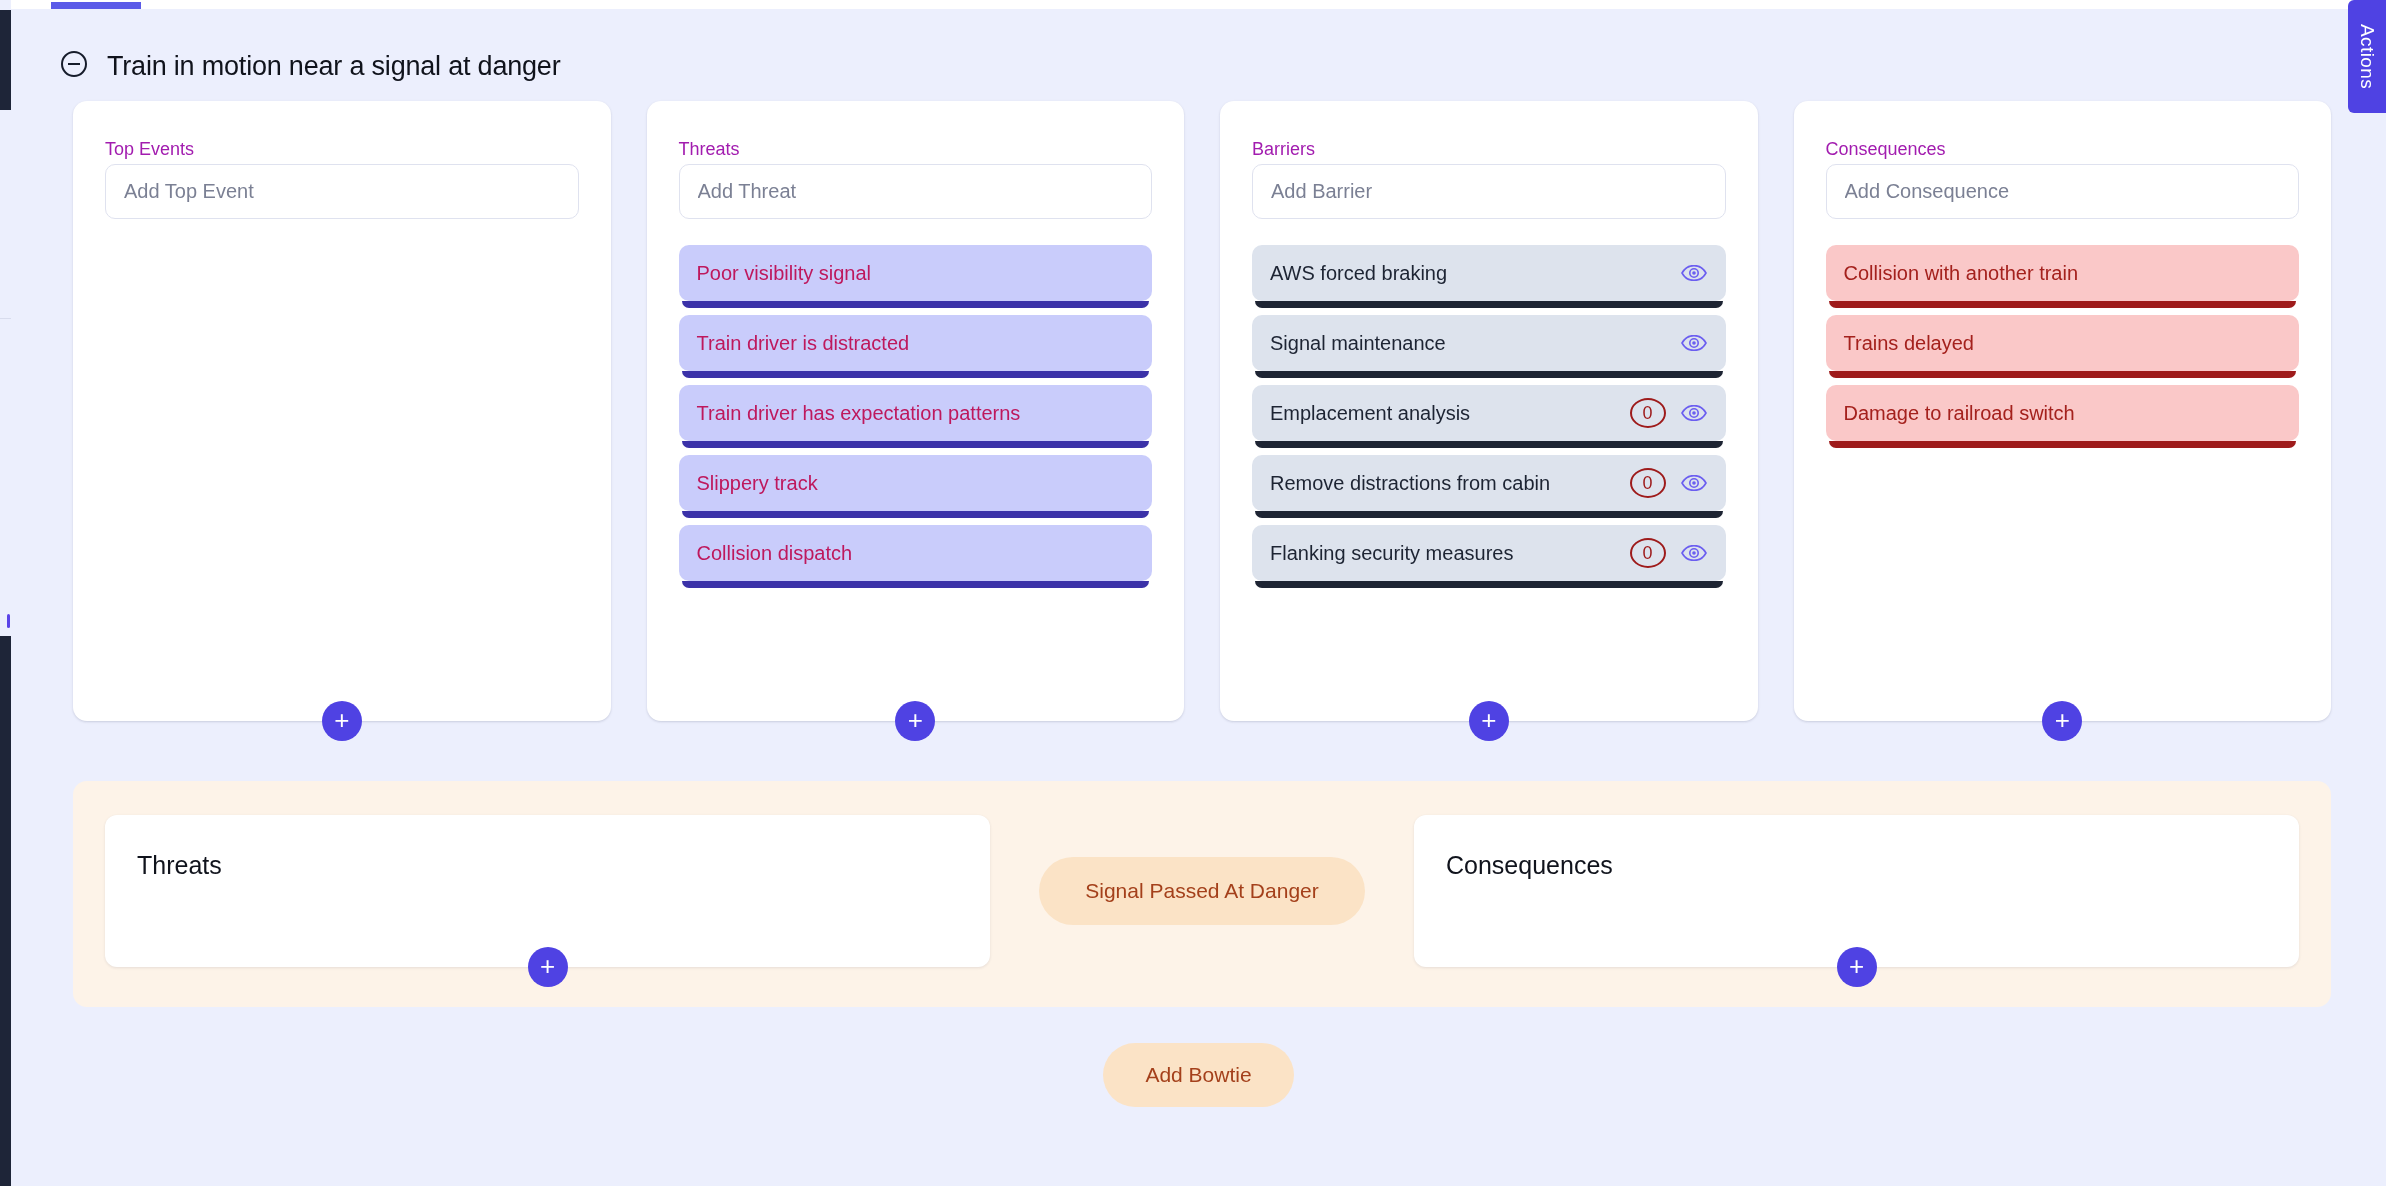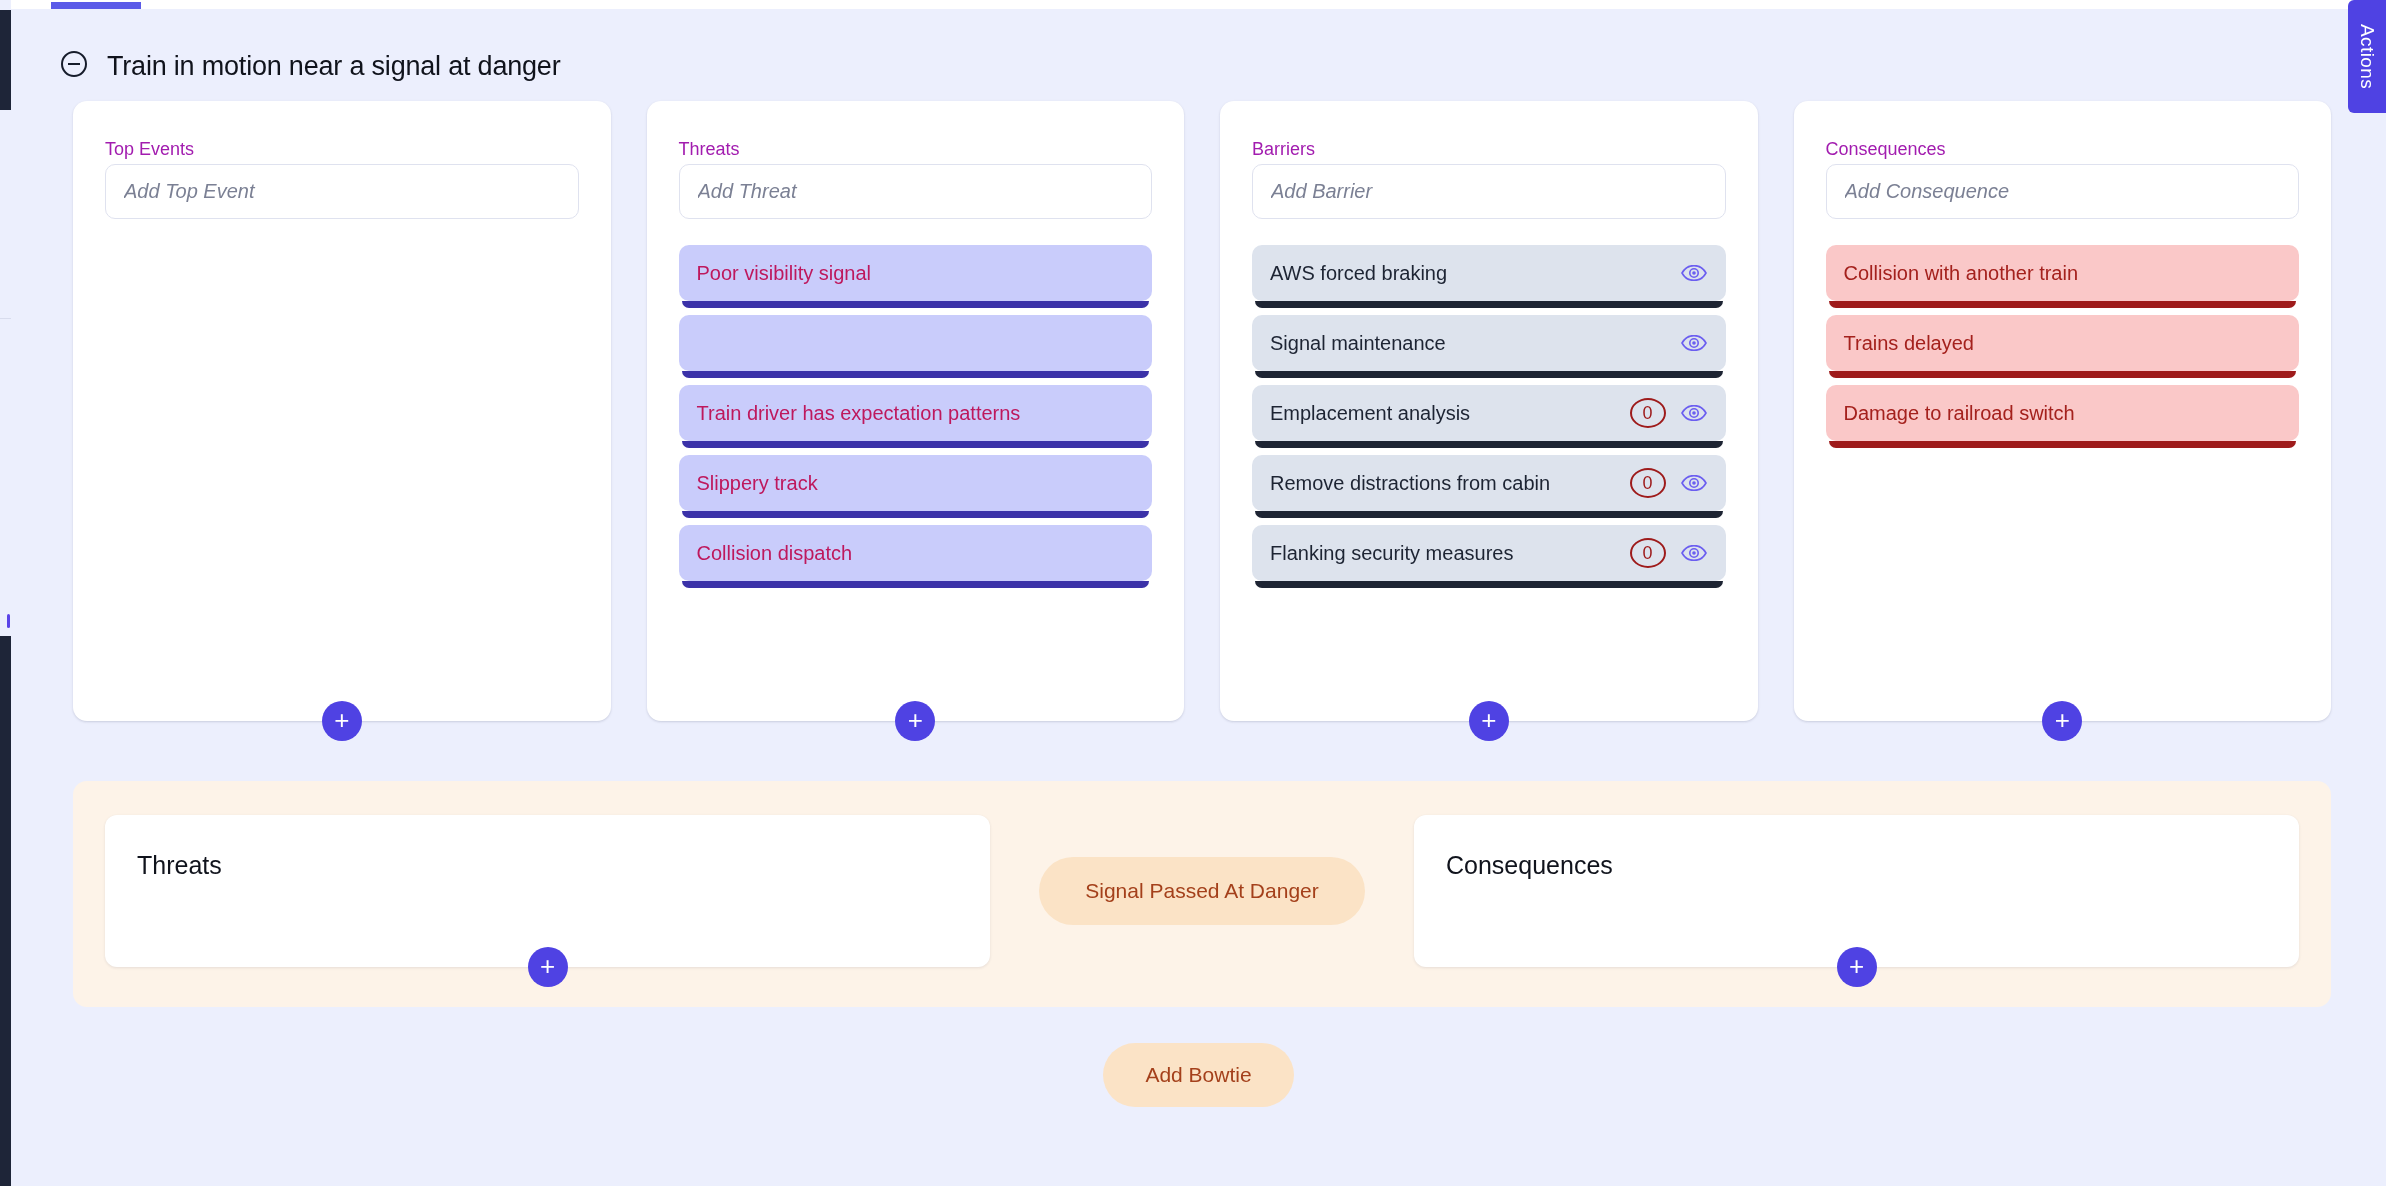--- a/index.html
+++ b/index.html
@@ -127,21 +127,20 @@
     height: 55px;
     border: 1px solid #dfe2ef;
     border-radius: 10px;
     background: #ffffff;
     font-size: 20px;
     font-family: "Liberation Sans", sans-serif;
     color: #10131c;
     padding: 0 18px;
     outline: none;
     margin-bottom: 26px;
-    font-style: italic;
   }
   .add-input::placeholder { color: #7b8094; }
 
   .item-list { display: flex; flex-direction: column; gap: 14px; }
 
   
   .node-card {
     position: relative;
     border-radius: 10px;
     min-height: 56px;
@@ -302,20 +301,21 @@
 
       <div class="column">
         <div class="column-title">Threats</div>
         <input class="add-input" type="text" placeholder="Add Threat" style="">
         <div class="item-list">
           <div class="node-card threat-card">
             <span class="node-label">Poor visibility signal</span>
             <span class="node-underline"></span>
           </div>
           <div class="node-card threat-card">
+            <span class="node-label">Train driver is distracted</span>
             <span class="node-underline"></span>
           </div>
           <div class="node-card threat-card">
             <span class="node-label">Train driver has expectation patterns</span>
             <span class="node-underline"></span>
           </div>
           <div class="node-card threat-card">
             <span class="node-label">Slippery track</span>
             <span class="node-underline"></span>
           </div>

